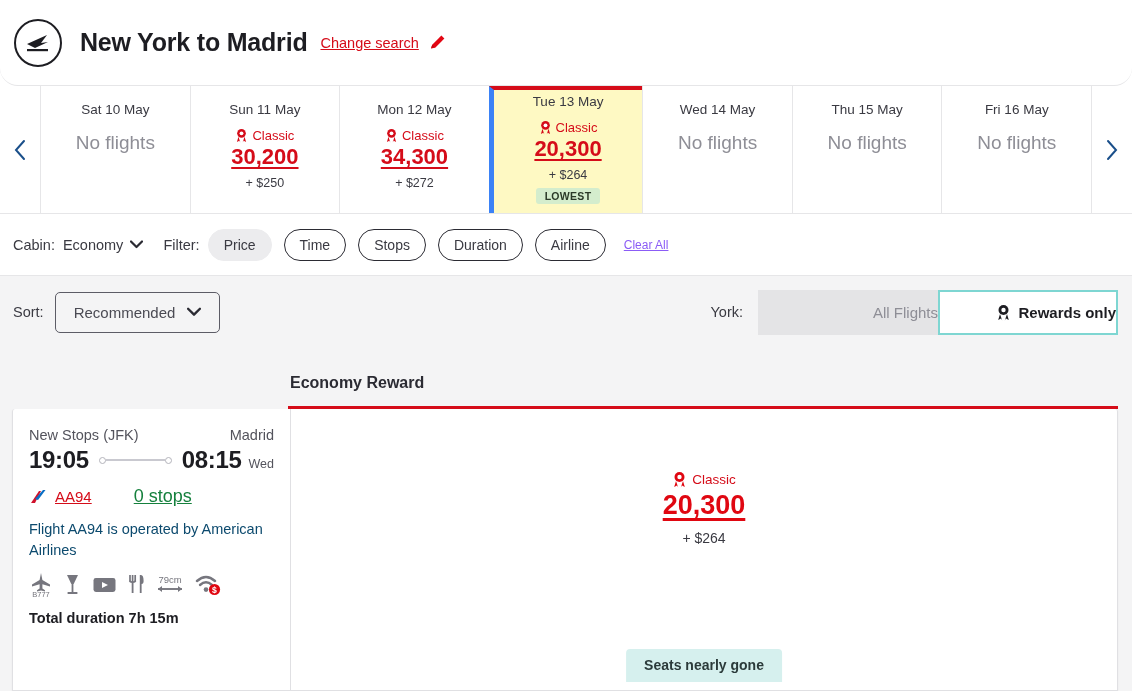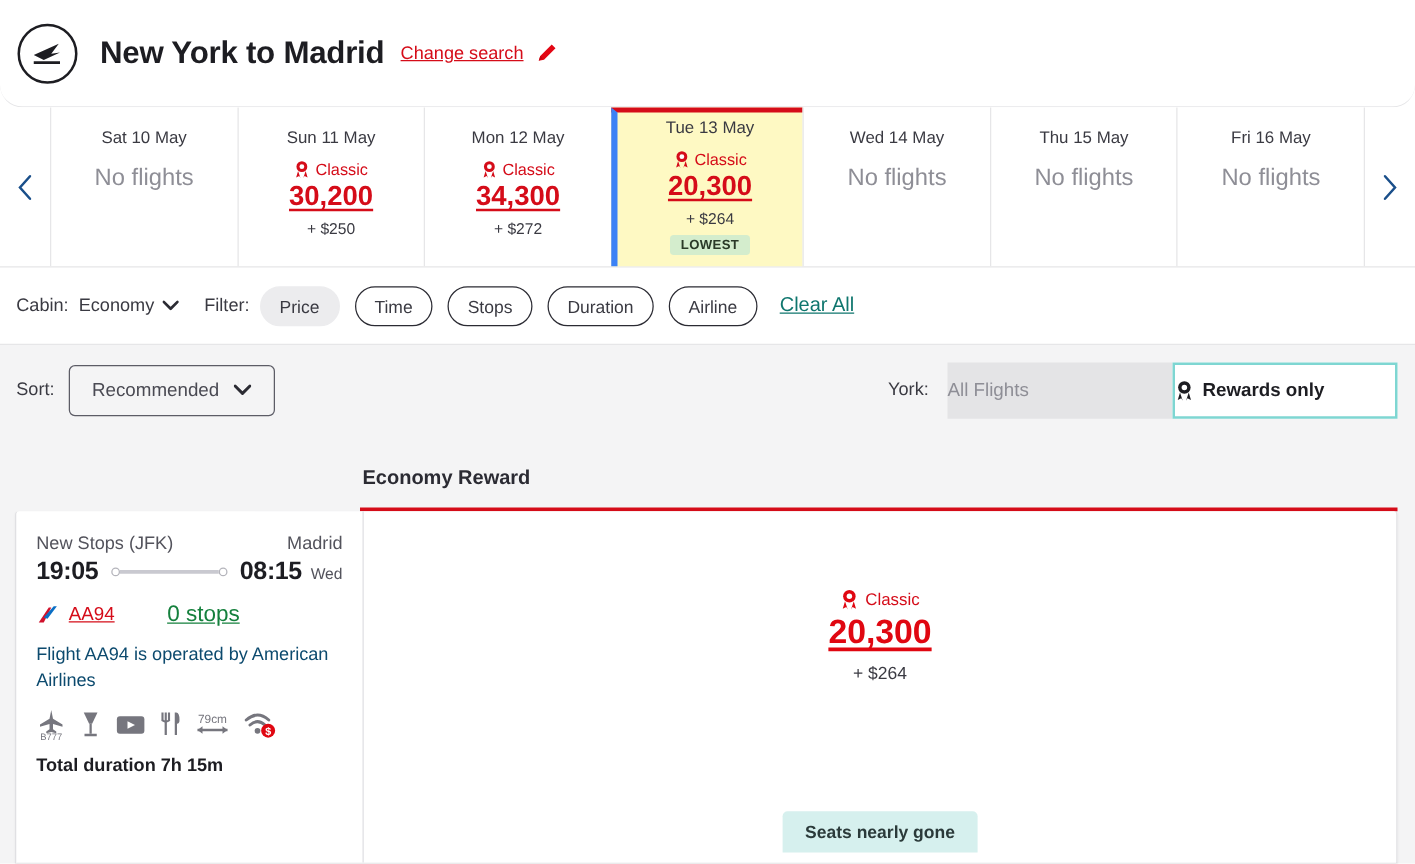--- a/index.html
+++ b/index.html
@@ -152,22 +152,22 @@
     background: #ffffff;
     cursor: pointer;
     white-space: nowrap;
   }
   .pill.active {
     background: #ececee;
     border-color: #ececee;
     color: #3a3a42;
   }
   .clear-all {
-    font-size: 16px;
-    color: #0f766e;
+    font-size: 12px;
+    color: #8b5cf6;
     text-decoration: underline;
     margin-left: 6px;
     cursor: pointer;
   }
 
   
   .sortshow-bar {
     height: 72px;
     background: #f4f4f5;
     display: flex;
@@ -184,21 +184,21 @@
     color: #4a4a53;
     display: flex; align-items: center; gap: 12px;
     cursor: pointer;
   }
   .spacer { flex: 1 1 auto; }
   .show-label { font-size: 14.5px; color: #3a3a42; margin-right: 15px; }
   .toggle-group { display: flex; align-items: stretch; }
   .toggle-btn {
     width: 180px;
     height: 45px;
-    display: flex; align-items: center; justify-content: flex-start;
+    display: flex; align-items: center; justify-content: flex-end;
     gap: 7px;
     font-size: 15px;
     cursor: pointer;
   }
   .toggle-btn.inactive {
     background: #e4e4e6;
     color: #8e8e96;
   }
   .toggle-btn.active {
     background: #ffffff;
@@ -255,21 +255,21 @@
   .route-row {
     display: flex; justify-content: space-between;
     font-size: 14.5px; color: #53535c;
     margin-bottom: 3px;
   }
   .time-row {
     display: flex; align-items: center; justify-content: space-between;
     margin-bottom: 12px;
   }
   .time {
-    font-size: 20px;
+    font-size: 24px;
     font-weight: bold;
     color: #1d1d22;
     letter-spacing: -0.3px;
   }
   .line-wrap { flex: 1 1 auto; display: flex; align-items: center; padding: 0 10px; }
   .dot { width: 7px; height: 7px; border: 1.4px solid #b4b4bb; border-radius: 50%; flex: 0 0 auto;}
   .line { flex: 1 1 auto; height: 2.5px; background: #c9c9d0; }
   .arr-group { display: flex; align-items: baseline; gap: 7px; }
   .day-sub { font-size: 12.5px; color: #53535c; font-weight: normal; }
   .flightno-row {

